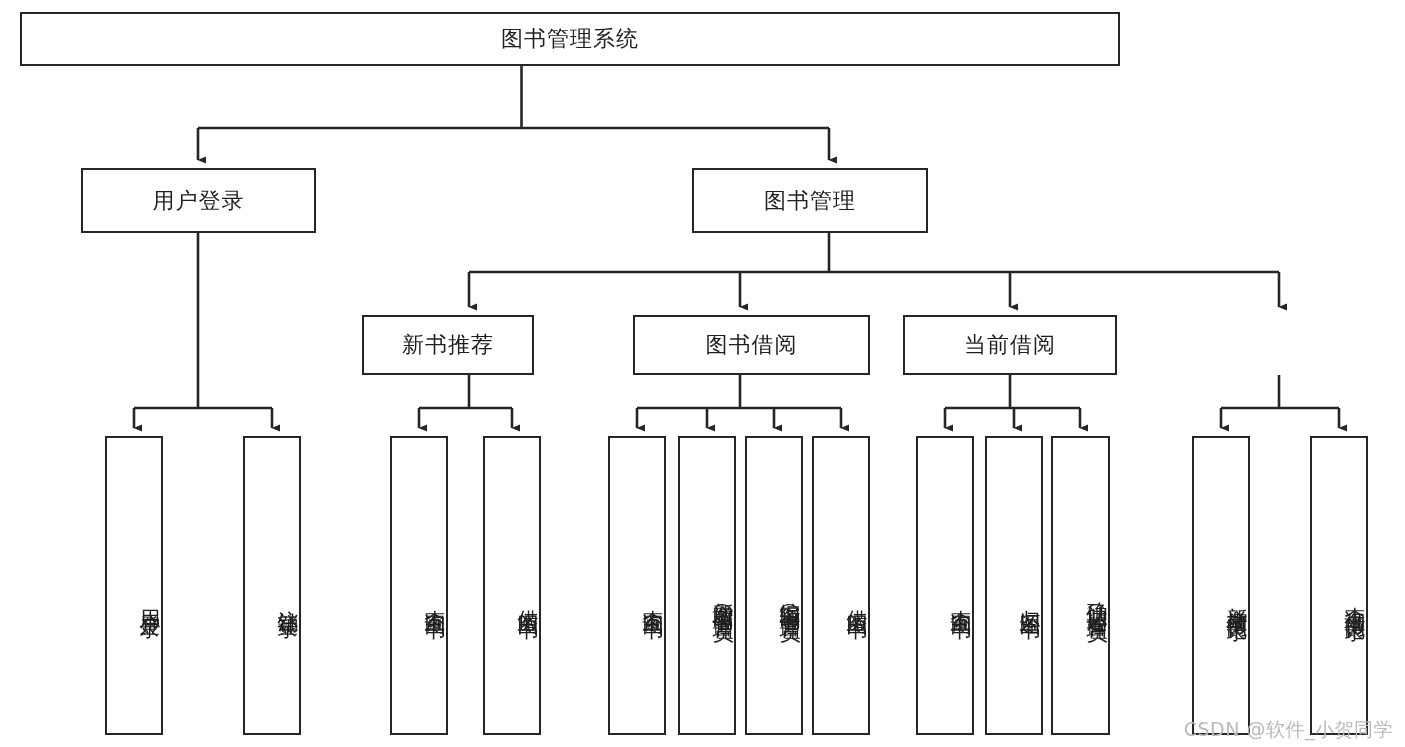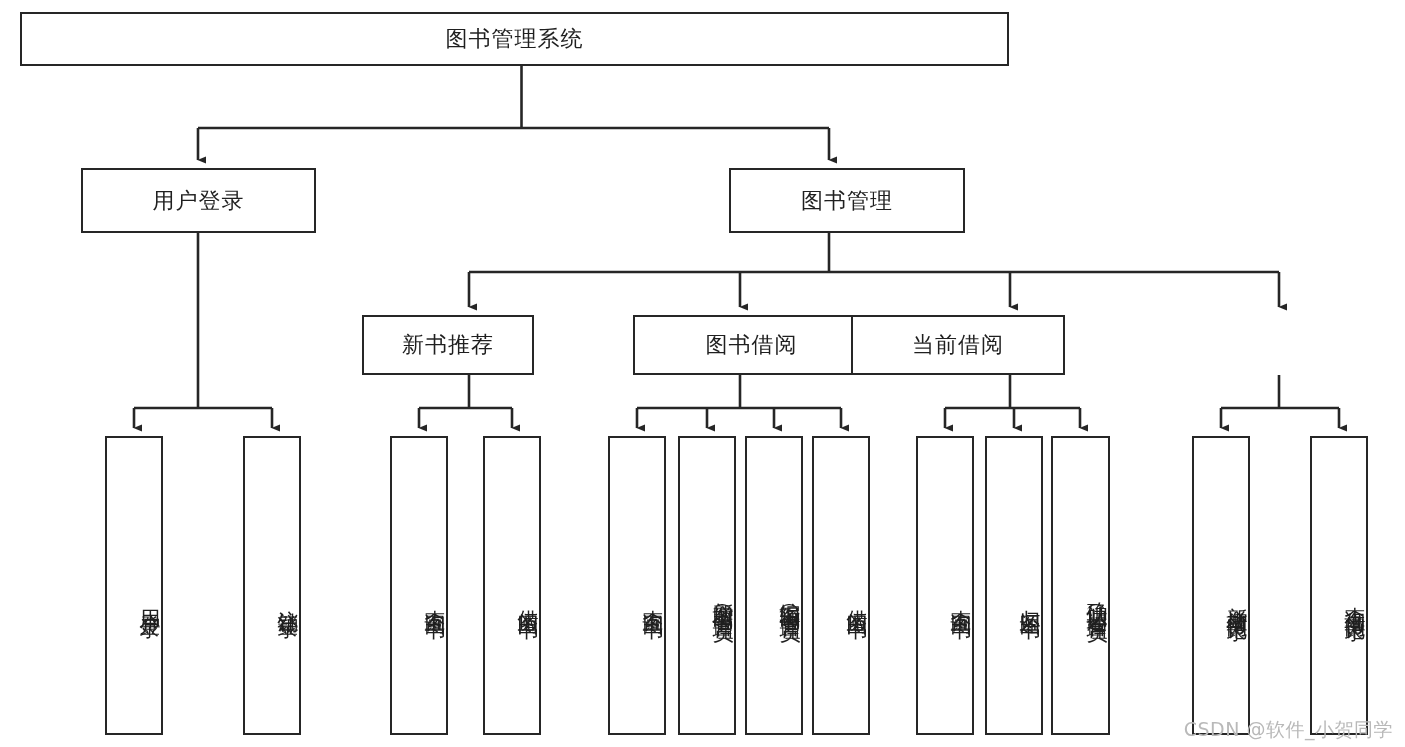--- a/index.html
+++ b/index.html
@@ -99,38 +99,38 @@
       <path d="M 1014 408 L 1014 428" marker-end="url(#arrowhead)"></path>
       <path d="M 1080 408 L 1080 428" marker-end="url(#arrowhead)"></path>
 
       <path d="M 1279 375 L 1279 408"></path>
       <path d="M 1221 408 L 1339 408"></path>
       <path d="M 1221 408 L 1221 428" marker-end="url(#arrowhead)"></path>
       <path d="M 1339 408 L 1339 428" marker-end="url(#arrowhead)"></path>
     </g>
   </svg>
 
-  <div class="node horiz" style="left:20px;top:12px;width:989px;height:54px;">
+  <div class="node horiz" style="left:20px;top:12px;width:1100px;height:54px;">
     <span class="lbl">图书管理系统</span>
   </div>
 
   <div class="node horiz" style="left:81px;top:168px;width:235px;height:65px;">
     <span class="lbl">用户登录</span>
   </div>
-  <div class="node horiz" style="left:729px;top:168px;width:236px;height:65px;">
+  <div class="node horiz" style="left:692px;top:168px;width:236px;height:65px;">
     <span class="lbl">图书管理</span>
   </div>
 
   <div class="node horiz" style="left:362px;top:315px;width:172px;height:60px;">
     <span class="lbl">新书推荐</span>
   </div>
   <div class="node horiz" style="left:633px;top:315px;width:237px;height:60px;">
     <span class="lbl">图书借阅</span>
   </div>
-  <div class="node horiz" style="left:851px;top:315px;width:214px;height:60px;">
+  <div class="node horiz" style="left:903px;top:315px;width:214px;height:60px;">
     <span class="lbl">当前借阅</span>
   </div>
 
   <div class="node vert" style="left:105px;top:436px;width:58px;height:299px;">
     <span class="lbl">用户登录</span>
   </div>
   <div class="node vert" style="left:243px;top:436px;width:58px;height:299px;">
     <span class="lbl">注销登录</span>
   </div>
   <div class="node vert" style="left:390px;top:436px;width:58px;height:299px;">

